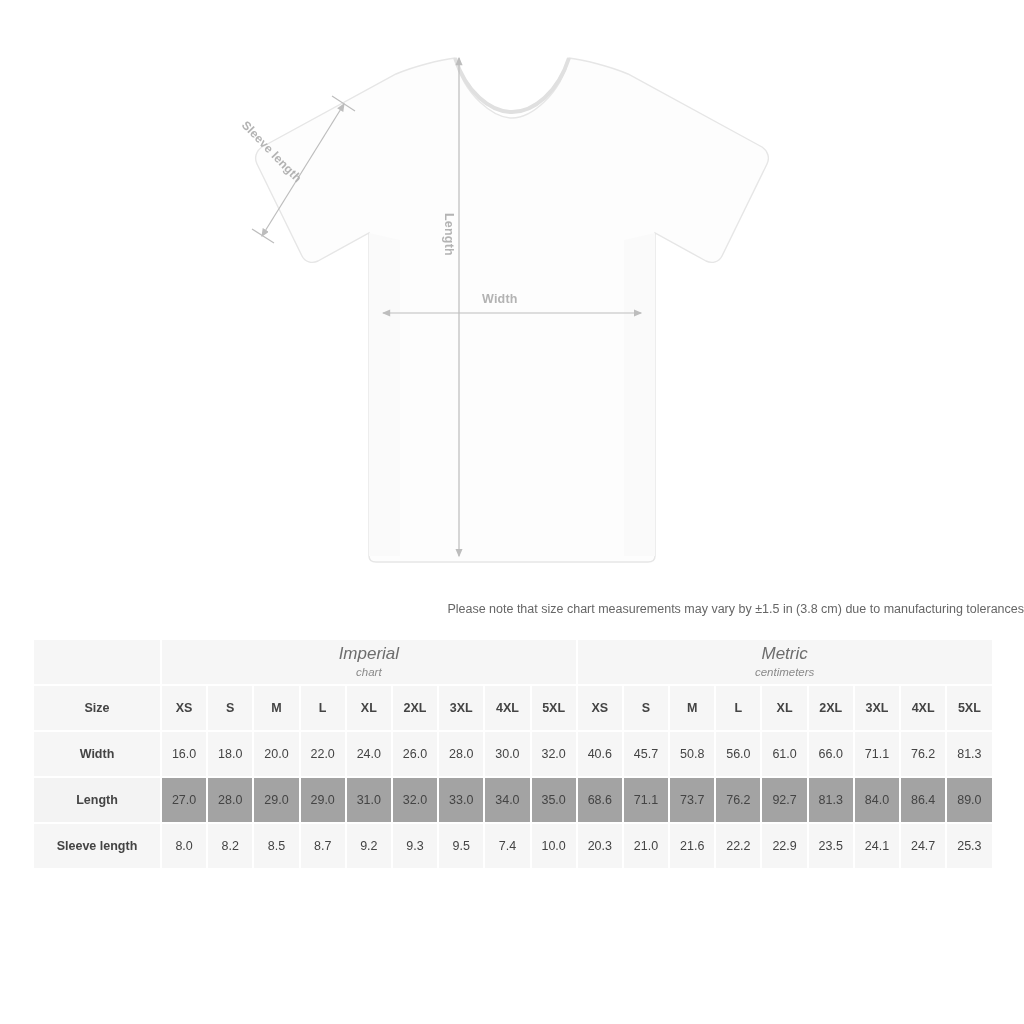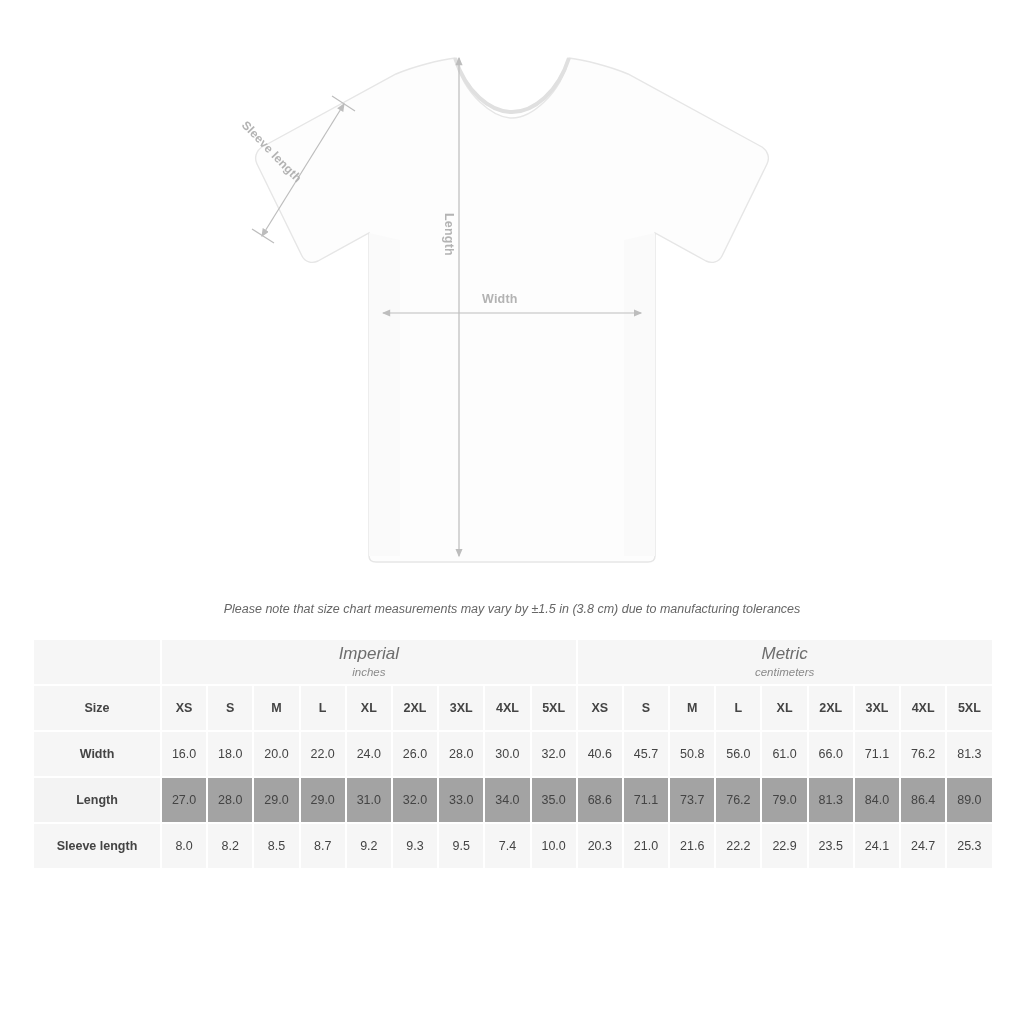--- a/index.html
+++ b/index.html
@@ -63,23 +63,22 @@
   .title {
     text-align: center;
     font-size: 21px;
     font-weight: bold;
     color: #222222;
     margin: 0;
     padding-top: 16px;
     letter-spacing: 0.1px;
   }
   .subtitle {
-    text-align: center;
+    text-align: right;
     font-size: 12.5px;
-    font-style: italic;
     color: #666666;
     margin: 0;
     padding-top: 12px;
   }
 
   
   .table-wrap {
     margin: 22px 32px 0 32px;
   }
   table.size-chart {
@@ -236,21 +235,21 @@
           <col class="c-val">
           <col class="c-val">
           <col class="c-val">
       </colgroup>
       <tbody>
 
         <tr>
           <td class="unit-cell"></td>
           <td class="unit-cell" colspan="9">
             <div class="unit-title">Imperial</div>
-            <div class="unit-sub">inches</div>
+            <div class="unit-sub">chart</div>
           </td>
           <td class="unit-cell" colspan="9">
             <div class="unit-title">Metric</div>
             <div class="unit-sub">centimeters</div>
           </td>
         </tr>
 
         <tr>
           <td class="hdr-size">Size</td>
           <td class="hdr">XS</td>
@@ -303,21 +302,21 @@
           <td class="val alt">29.0</td>
           <td class="val alt">31.0</td>
           <td class="val alt">32.0</td>
           <td class="val alt">33.0</td>
           <td class="val alt">34.0</td>
           <td class="val alt">35.0</td>
           <td class="val alt">68.6</td>
           <td class="val alt">71.1</td>
           <td class="val alt">73.7</td>
           <td class="val alt">76.2</td>
-          <td class="val alt">79.0</td>
+          <td class="val alt">92.7</td>
           <td class="val alt">81.3</td>
           <td class="val alt">84.0</td>
           <td class="val alt">86.4</td>
           <td class="val alt">89.0</td>
         </tr>
 
         <tr>
           <td class="rowlabel">Sleeve length</td>
           <td class="val">8.0</td>
           <td class="val">8.2</td>

